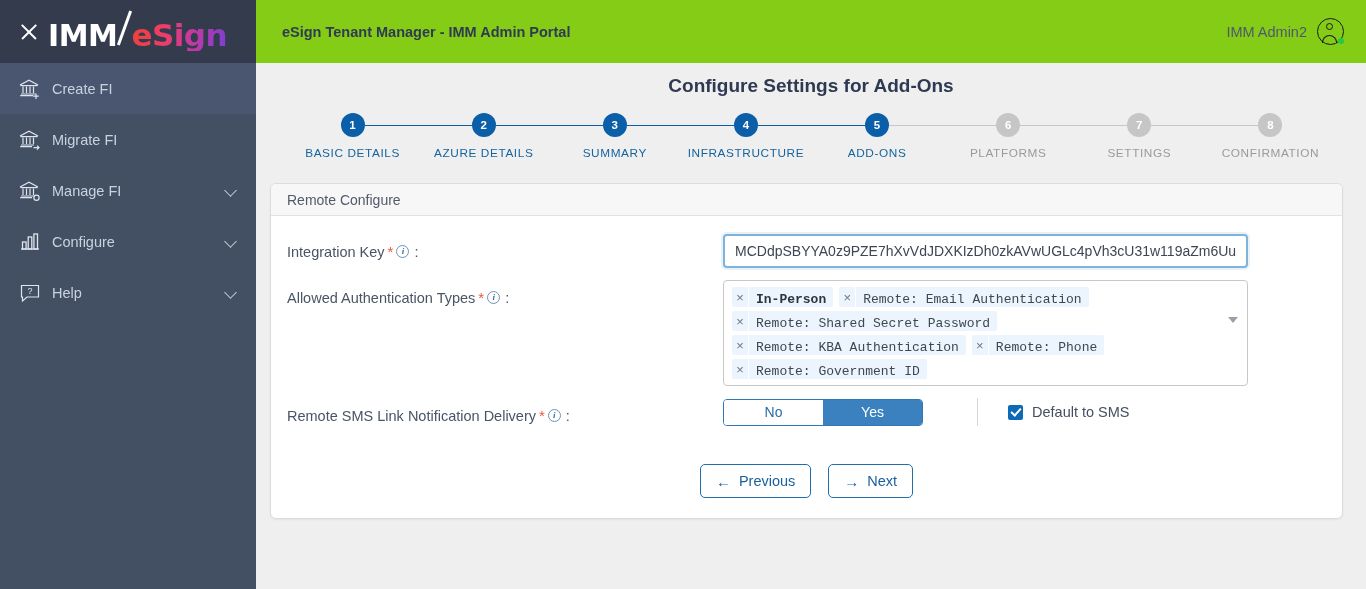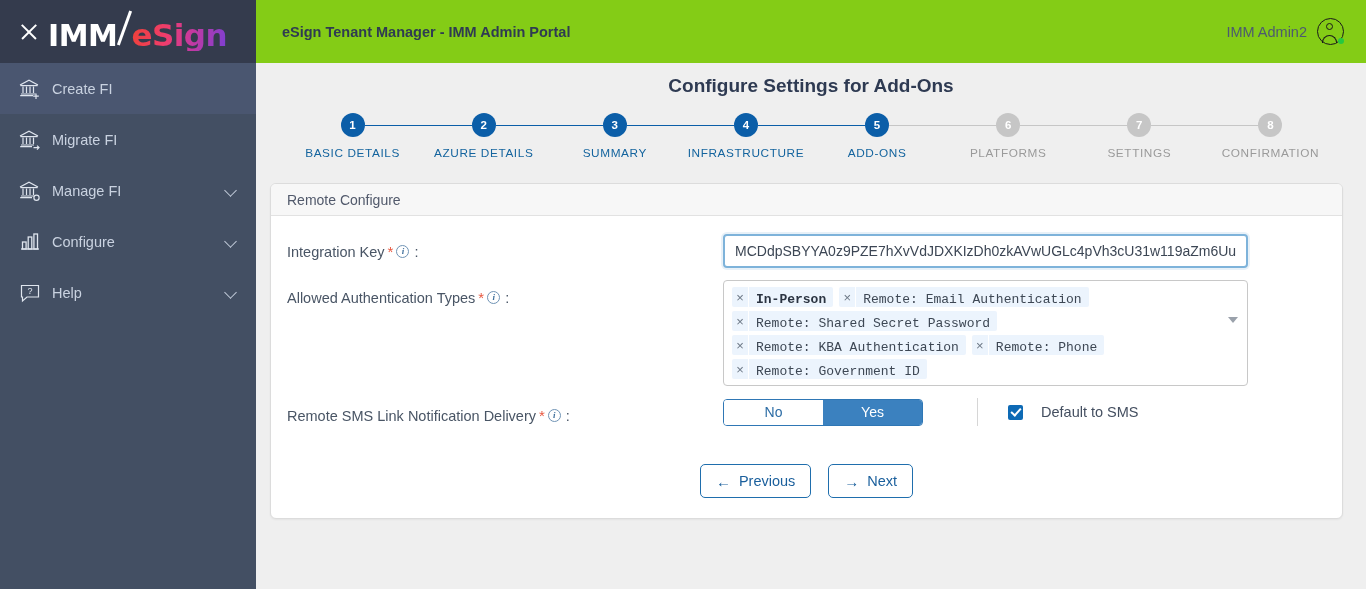--- a/index.html
+++ b/index.html
@@ -270,21 +270,21 @@
     flex: 1 1 50%;
     display: flex; align-items: center; justify-content: center;
     font-size: 14px; cursor: pointer;
     background: #ffffff; color: #2c6ca5;
   }
   .toggle .tbtn.on { background: #3b81bf; color: #ffffff; }
   .divider-v {
     width: 1px; height: 28px; background: #d6d6d6;
     margin: 0 30px 0 54px;
   }
-  .checkrow { display: flex; align-items: center; gap: 18px; cursor: pointer; }
+  .checkrow { display: flex; align-items: center; gap: 9px; cursor: pointer; }
   .cbox {
     width: 15px; height: 15px; border-radius: 2px;
     background: #0d6ab5; position: relative; flex: 0 0 15px;
   }
   .cbox::after {
     content: ""; position: absolute;
     left: 4.5px; top: 1.5px; width: 4px; height: 8px;
     border-right: 2px solid #ffffff; border-bottom: 2px solid #ffffff;
     transform: rotate(42deg);
   }

